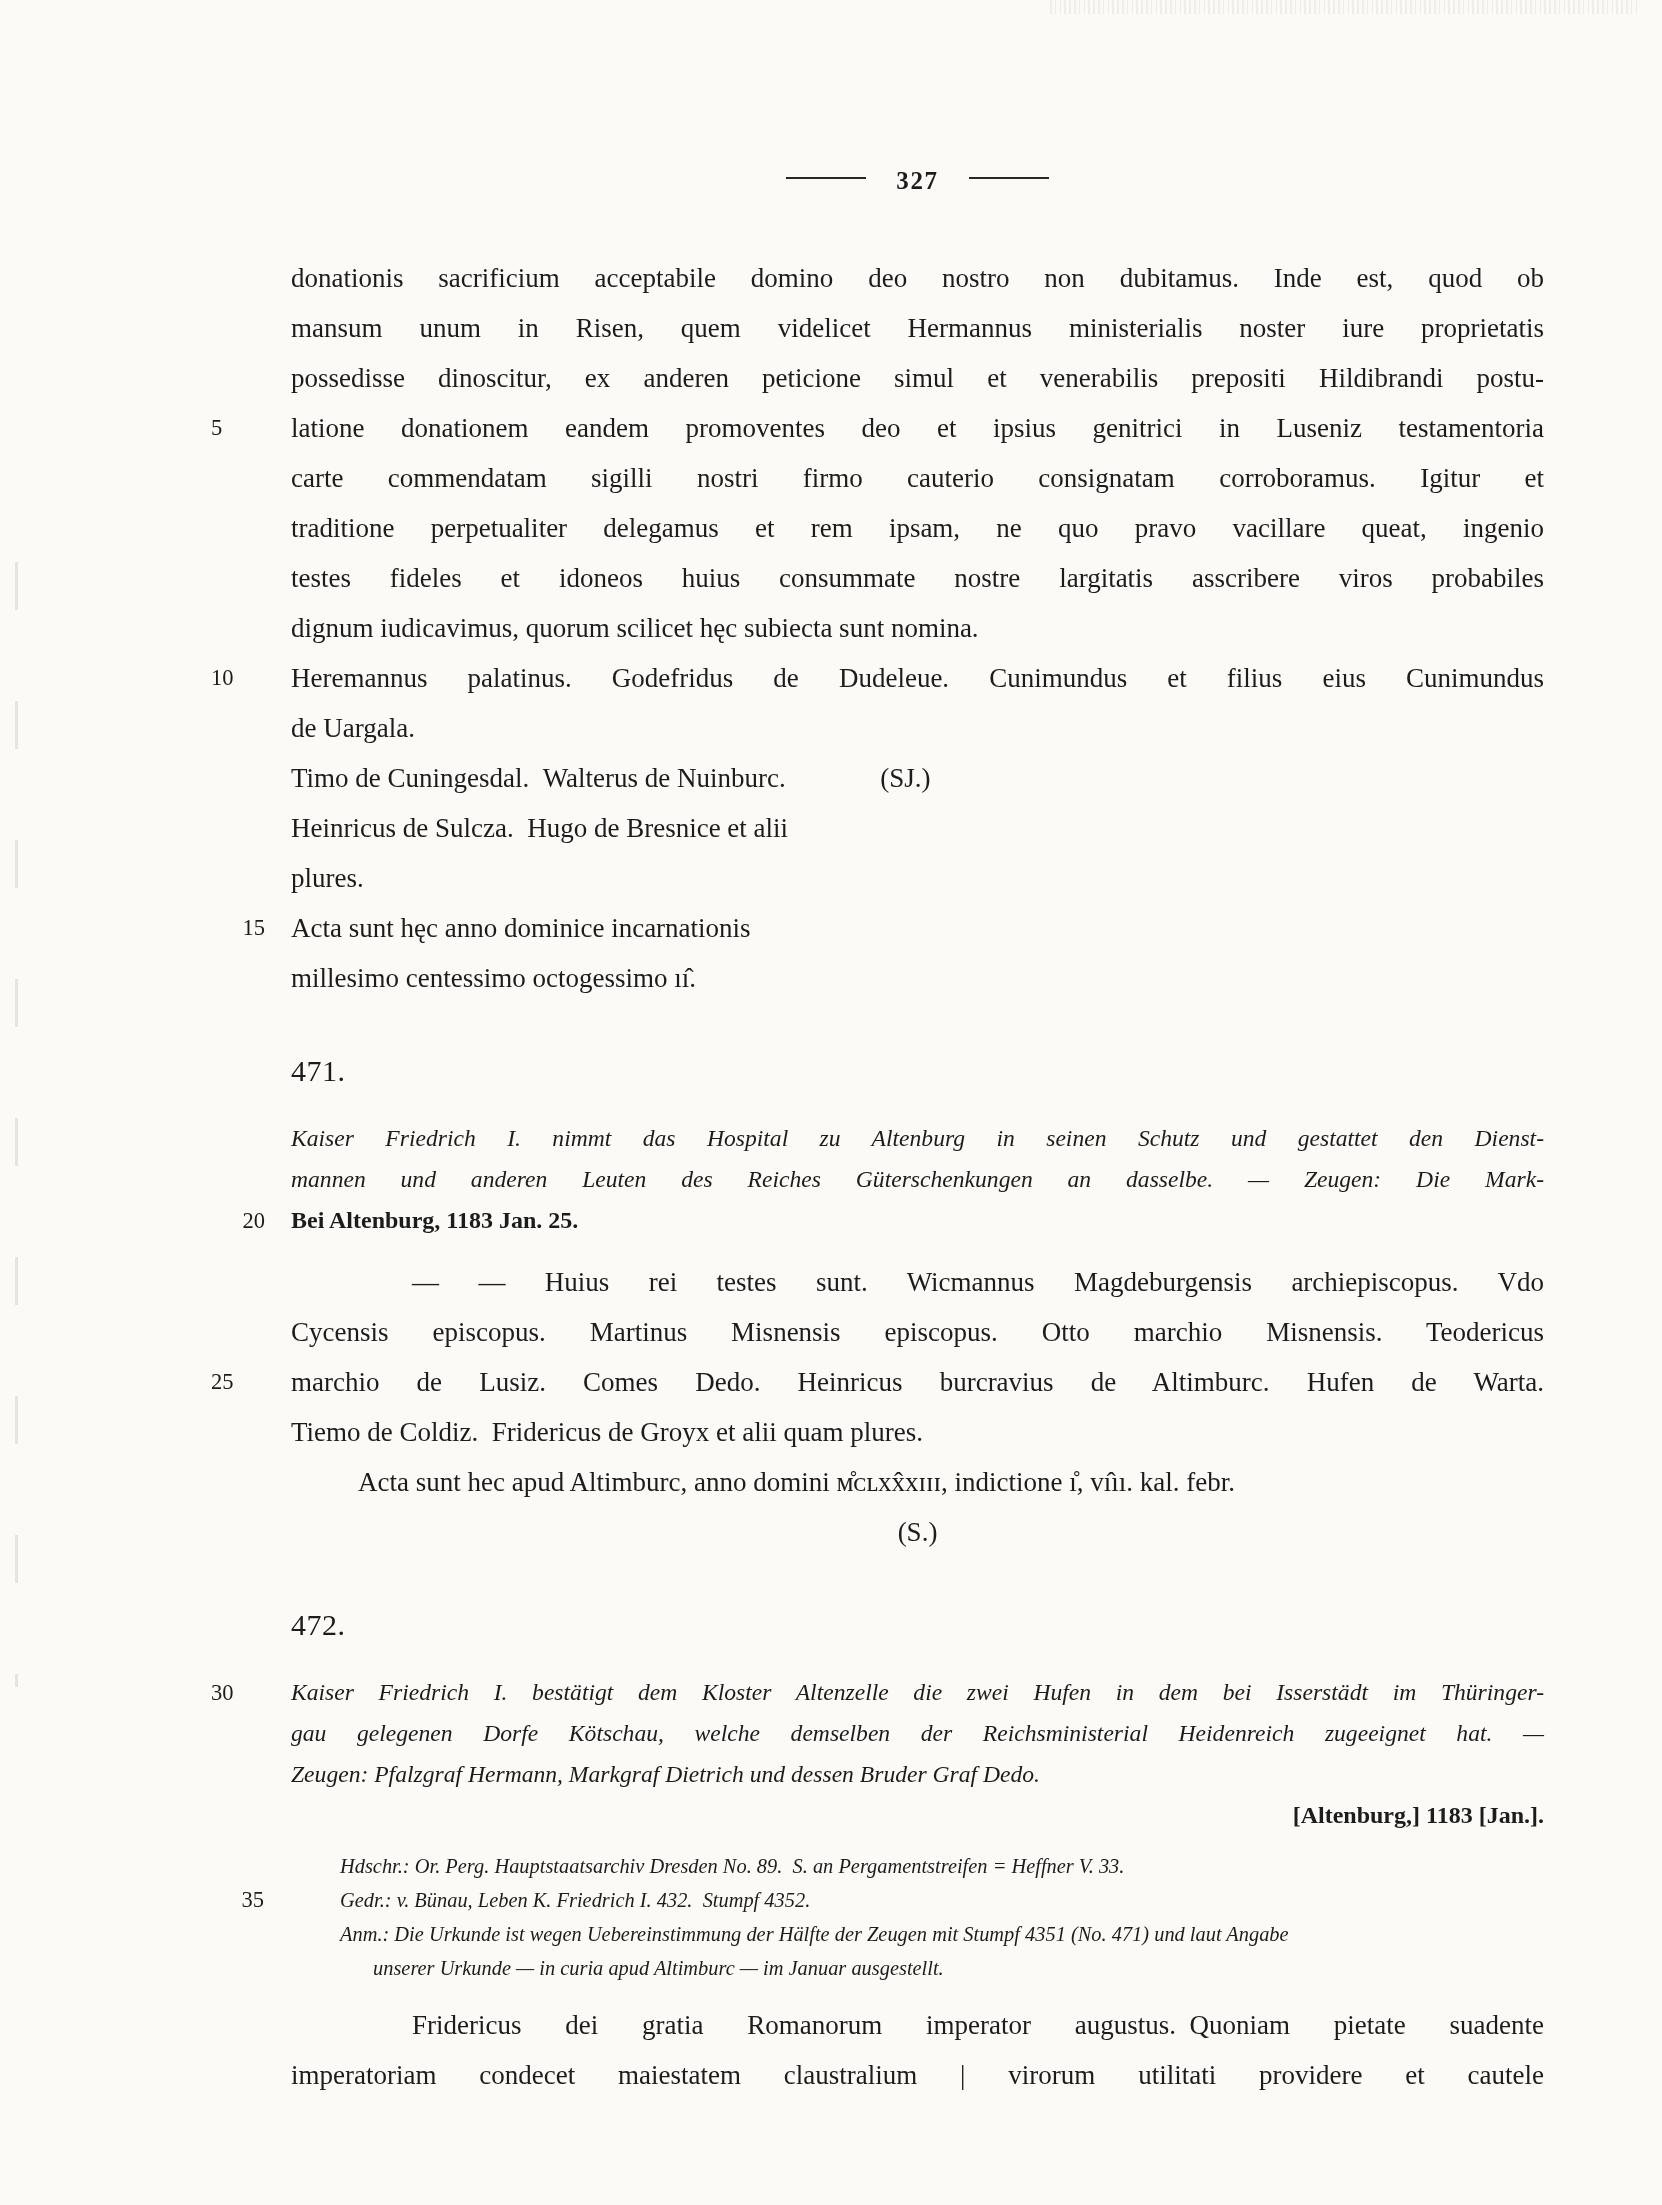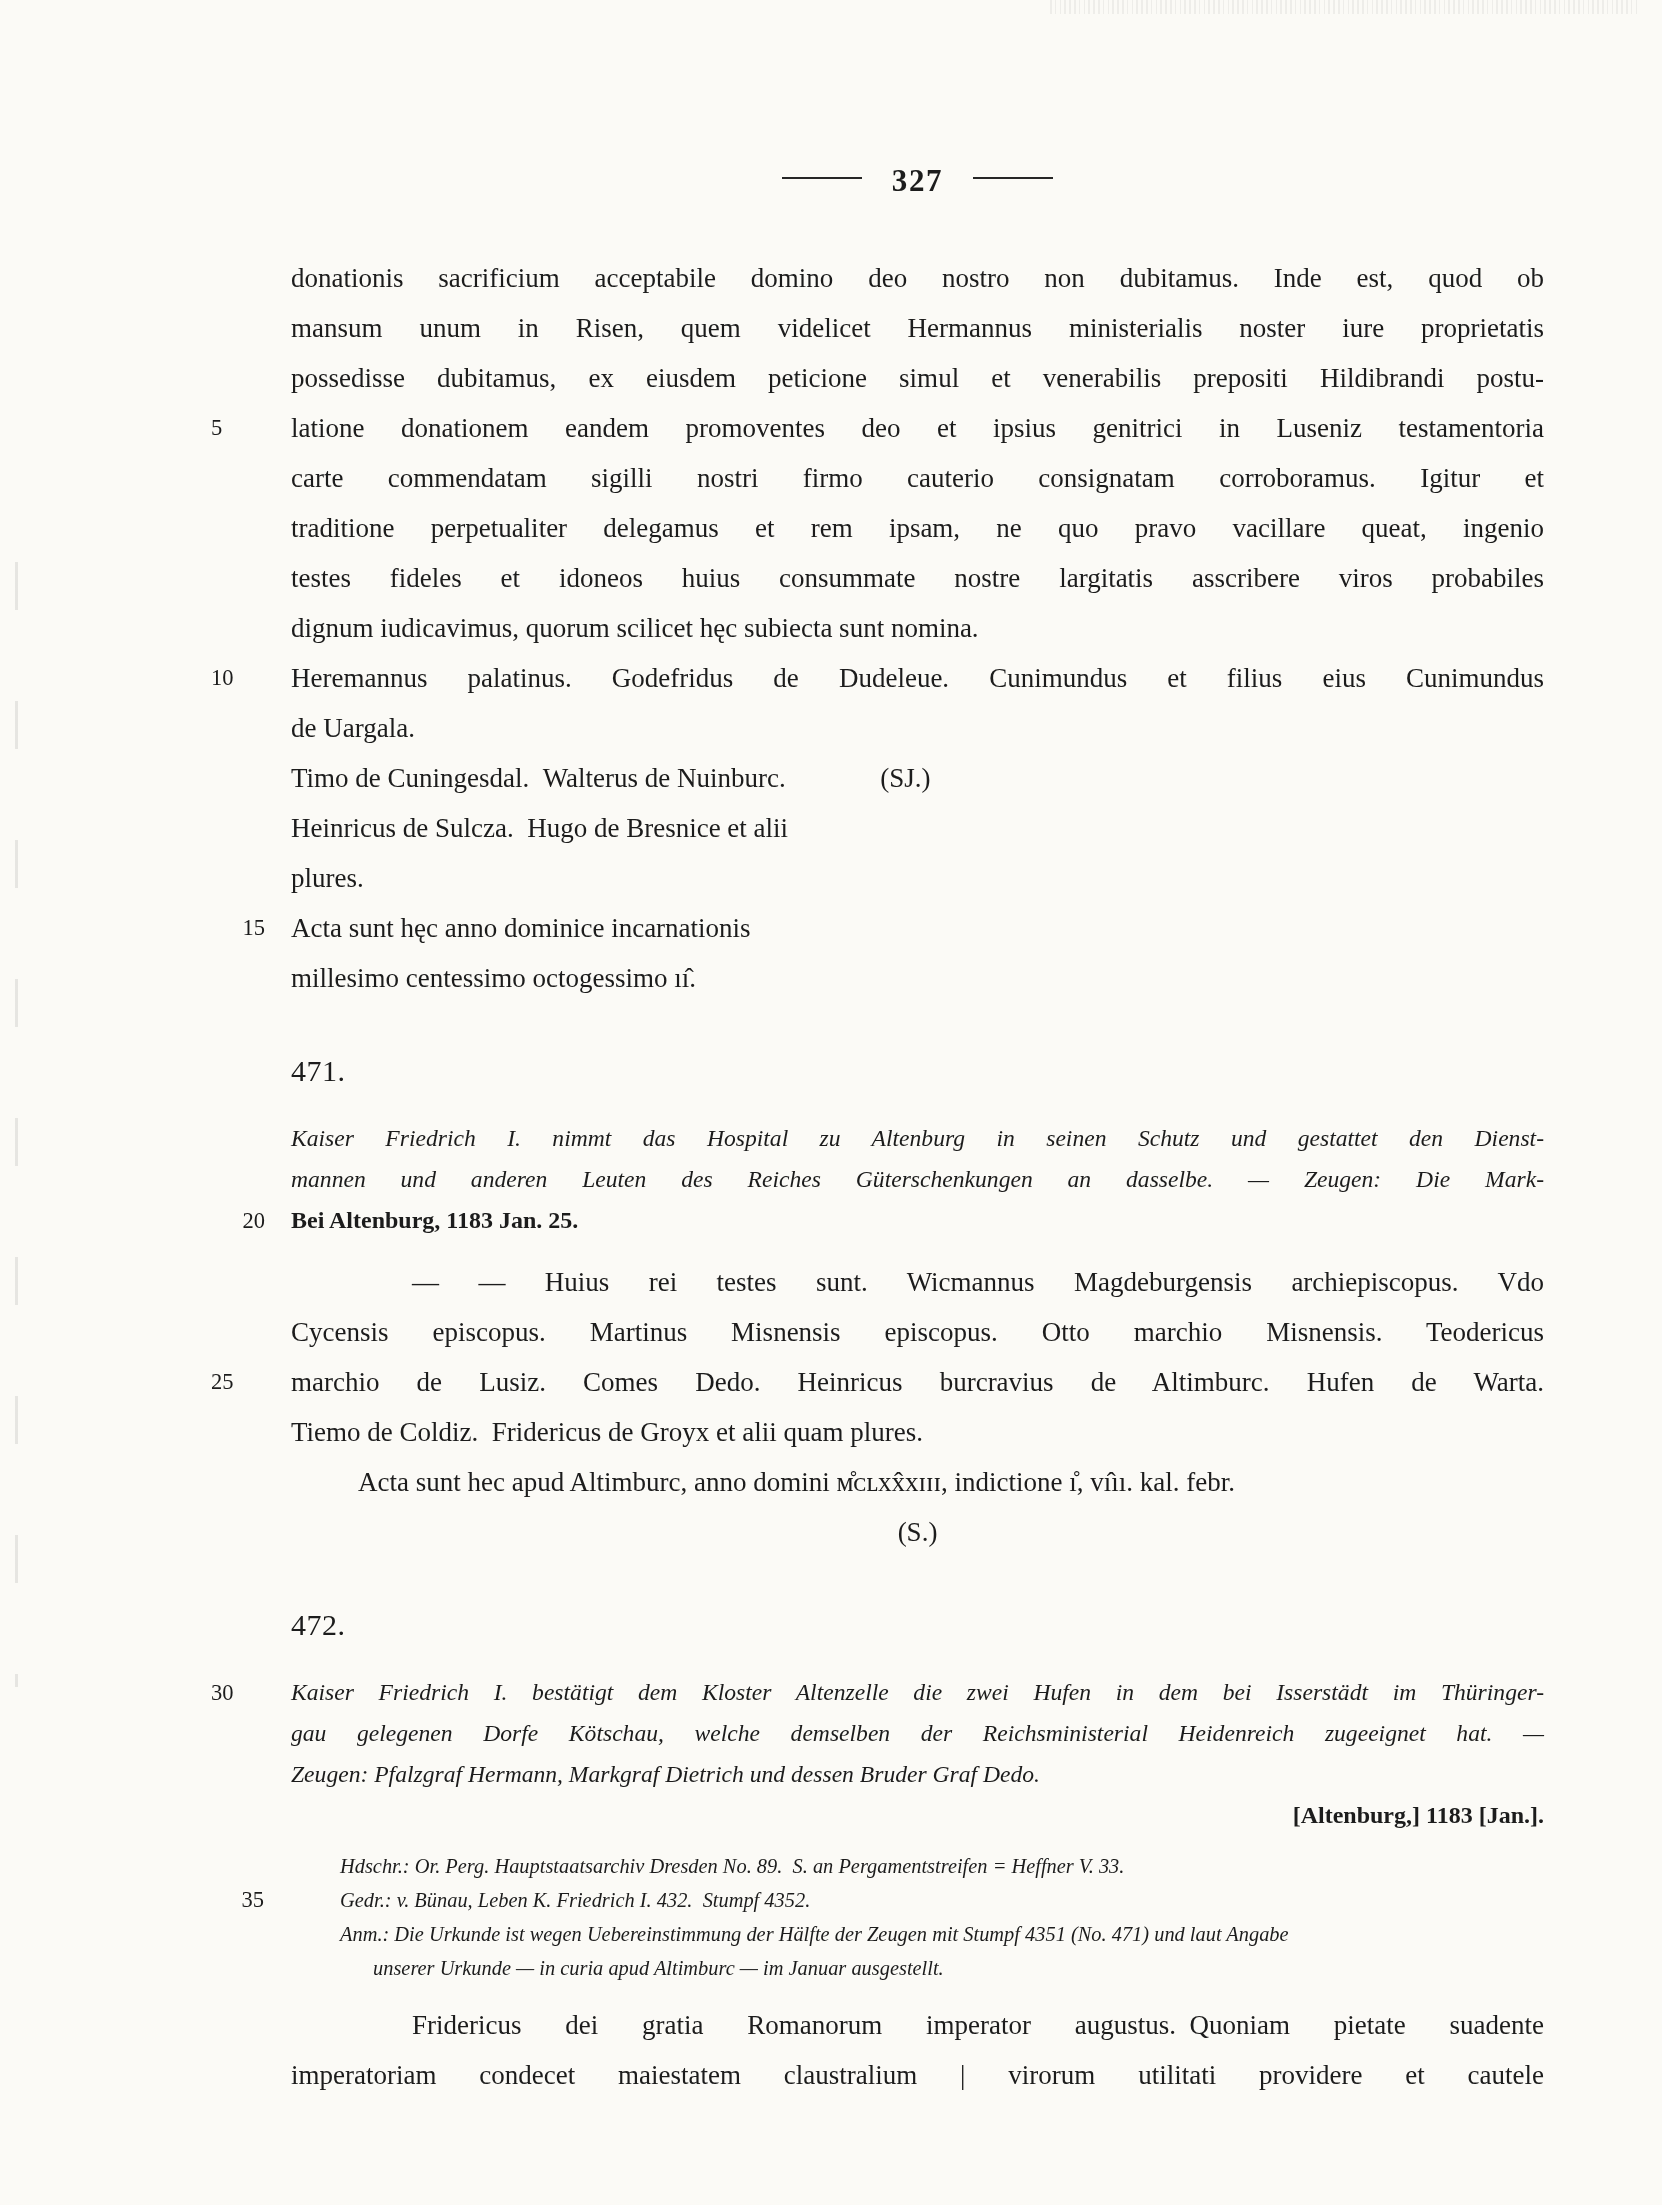--- a/index.html
+++ b/index.html
@@ -40,21 +40,21 @@
     width: 1253px;
   }
 
   
   .header {
     text-align: center;
     line-height: 37px;
     margin-bottom: 54px;
   }
   .pageno {
-    font-size: 31px;
+    font-size: 25px;
     font-weight: bold;
     letter-spacing: 1.6px;
     vertical-align: middle;
   }
   .rule {
     display: inline-block;
     width: 80px;
     height: 2.7px;
     background: #262626;
     vertical-align: middle;
@@ -135,21 +135,21 @@
 
     <div class="header">
       <span class="rule"></span>
       <span class="pageno">327</span>
       <span class="rule"></span>
     </div>
 
     <section class="block-main">
       <div class="ln j"><span class="num"></span><span>donationis sacrificium acceptabile domino deo nostro non dubitamus.  Inde est, quod ob</span></div>
       <div class="ln j"><span class="num"></span><span>mansum unum in Risen, quem videlicet Hermannus ministerialis noster iure proprietatis</span></div>
-      <div class="ln j"><span class="num"></span><span>possedisse dubitamus, ex eiusdem peticione simul et venerabilis prepositi Hildibrandi postu-</span></div>
+      <div class="ln j"><span class="num"></span><span>possedisse dinoscitur, ex anderen peticione simul et venerabilis prepositi Hildibrandi postu-</span></div>
       <div class="ln j"><span class="num">5</span><span>latione donationem eandem promoventes deo et ipsius genitrici in Luseniz testamentoria</span></div>
       <div class="ln j"><span class="num"></span><span>carte commendatam sigilli nostri firmo cauterio consignatam corroboramus.  Igitur et</span></div>
       <div class="ln j"><span class="num"></span><span>traditione perpetualiter delegamus et rem ipsam, ne quo pravo vacillare queat, ingenio</span></div>
       <div class="ln j"><span class="num"></span><span>testes fideles et idoneos huius consummate nostre largitatis asscribere viros probabiles</span></div>
       <div class="ln"><span class="num"></span><span>dignum iudicavimus, quorum scilicet hęc subiecta sunt nomina.</span></div>
       <div class="ln j"><span class="num">10</span><span>Heremannus palatinus.  Godefridus de Dudeleue.  Cunimundus et filius eius Cunimundus</span></div>
       <div class="ln"><span class="num"></span><span>de Uargala.</span></div>
       <div class="ln"><span class="num"></span><span>Timo de Cuningesdal. Walterus de Nuinburc.    (SJ.)</span></div>
       <div class="ln"><span class="num"></span><span>Heinricus de Sulcza. Hugo de Bresnice et alii</span></div>
       <div class="ln"><span class="num"></span><span>plures.</span></div>

